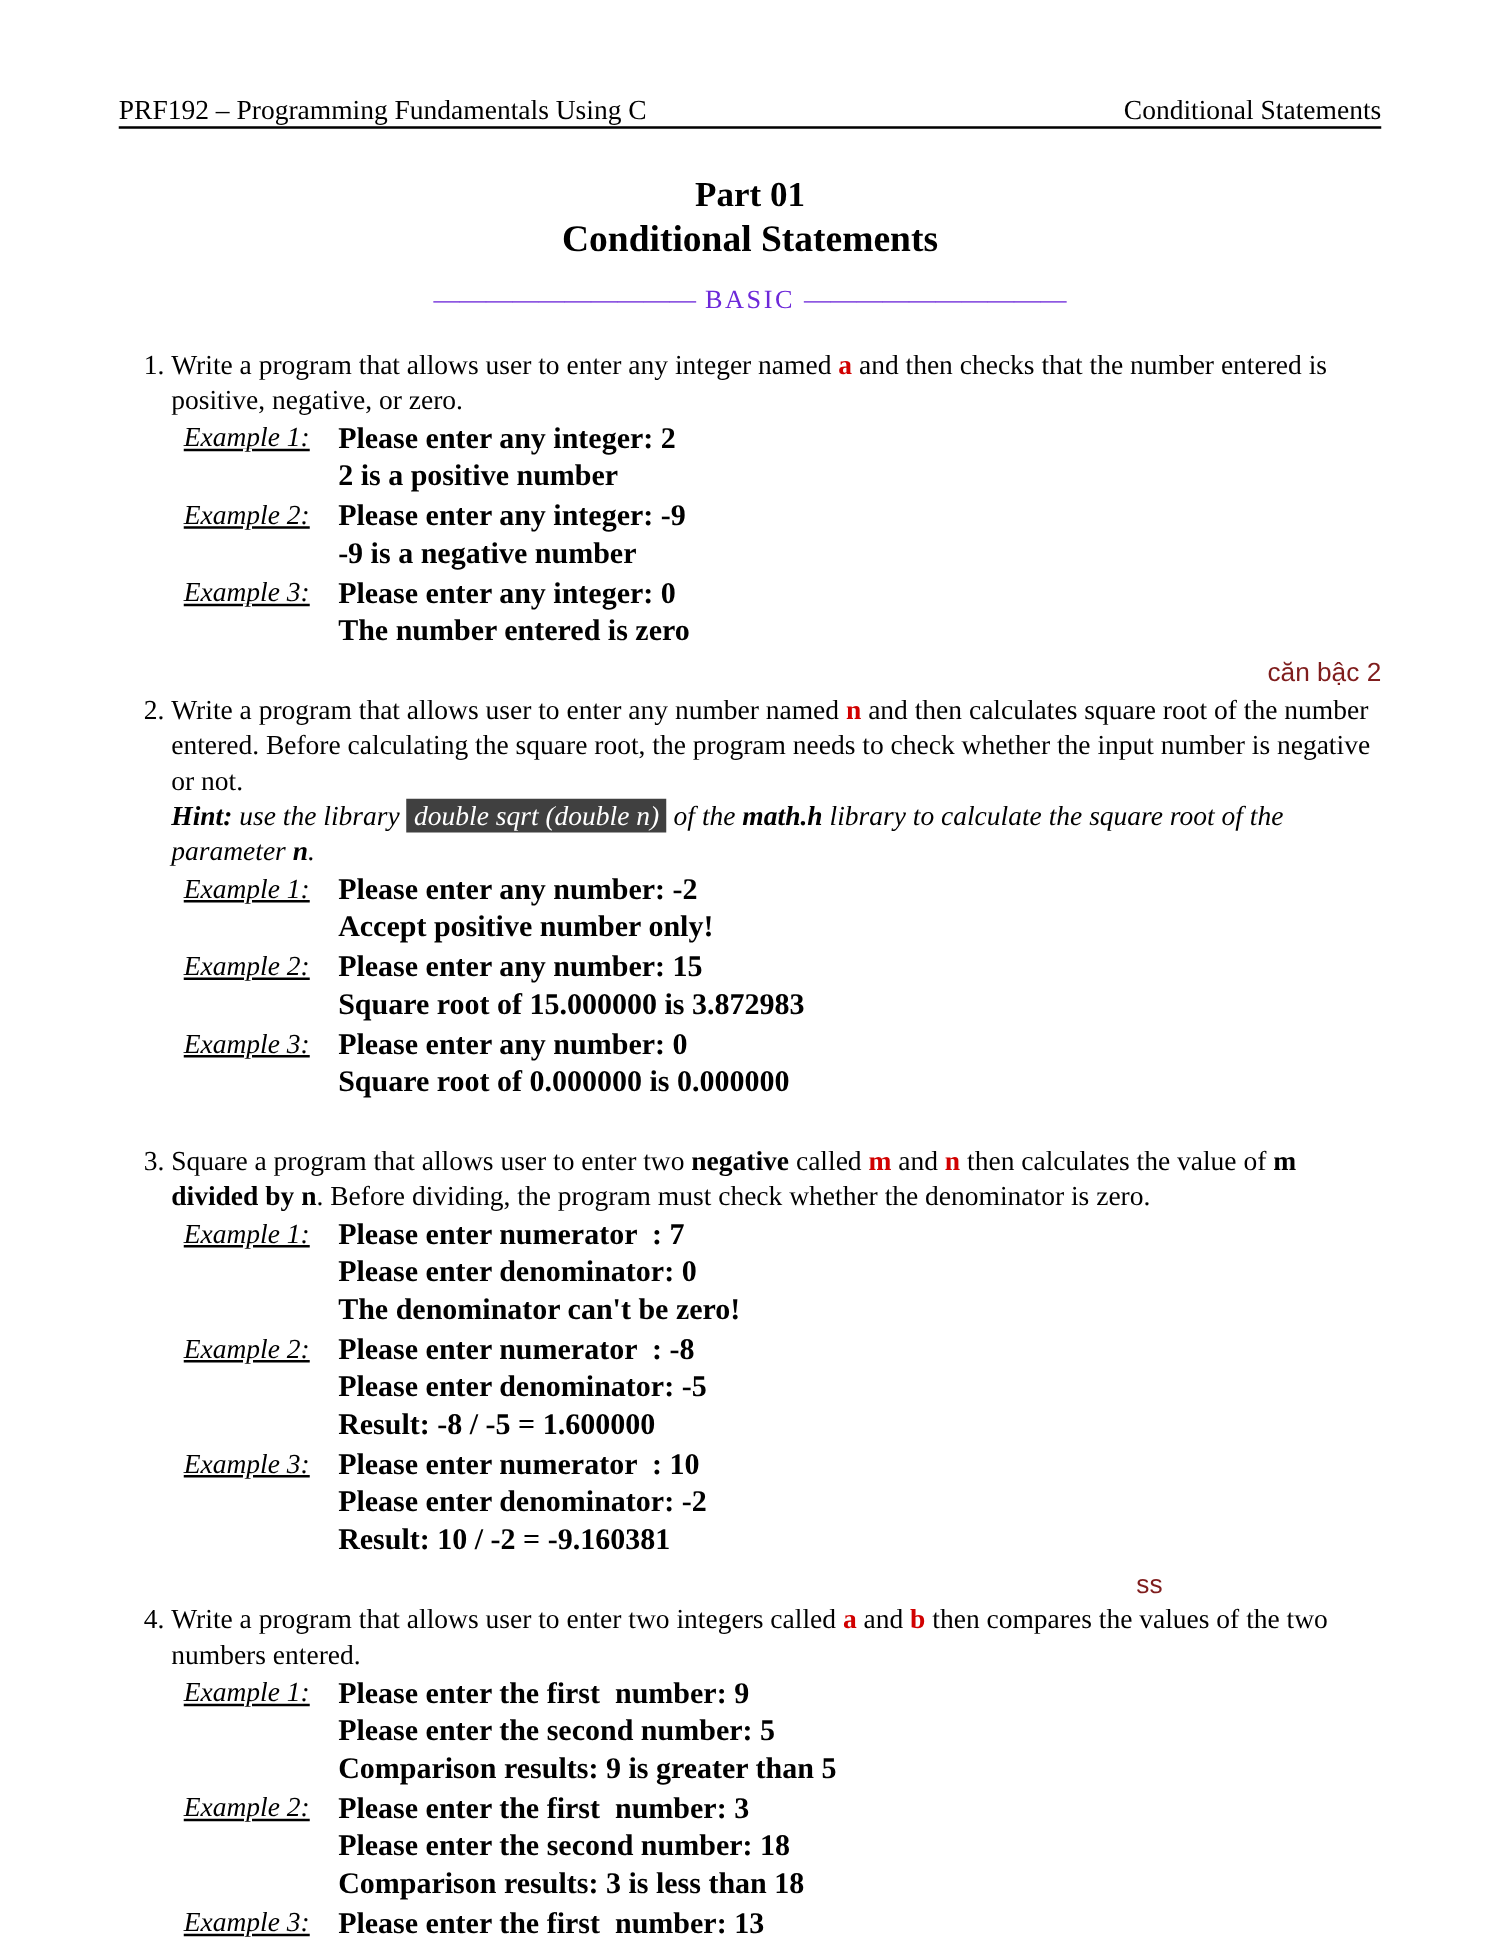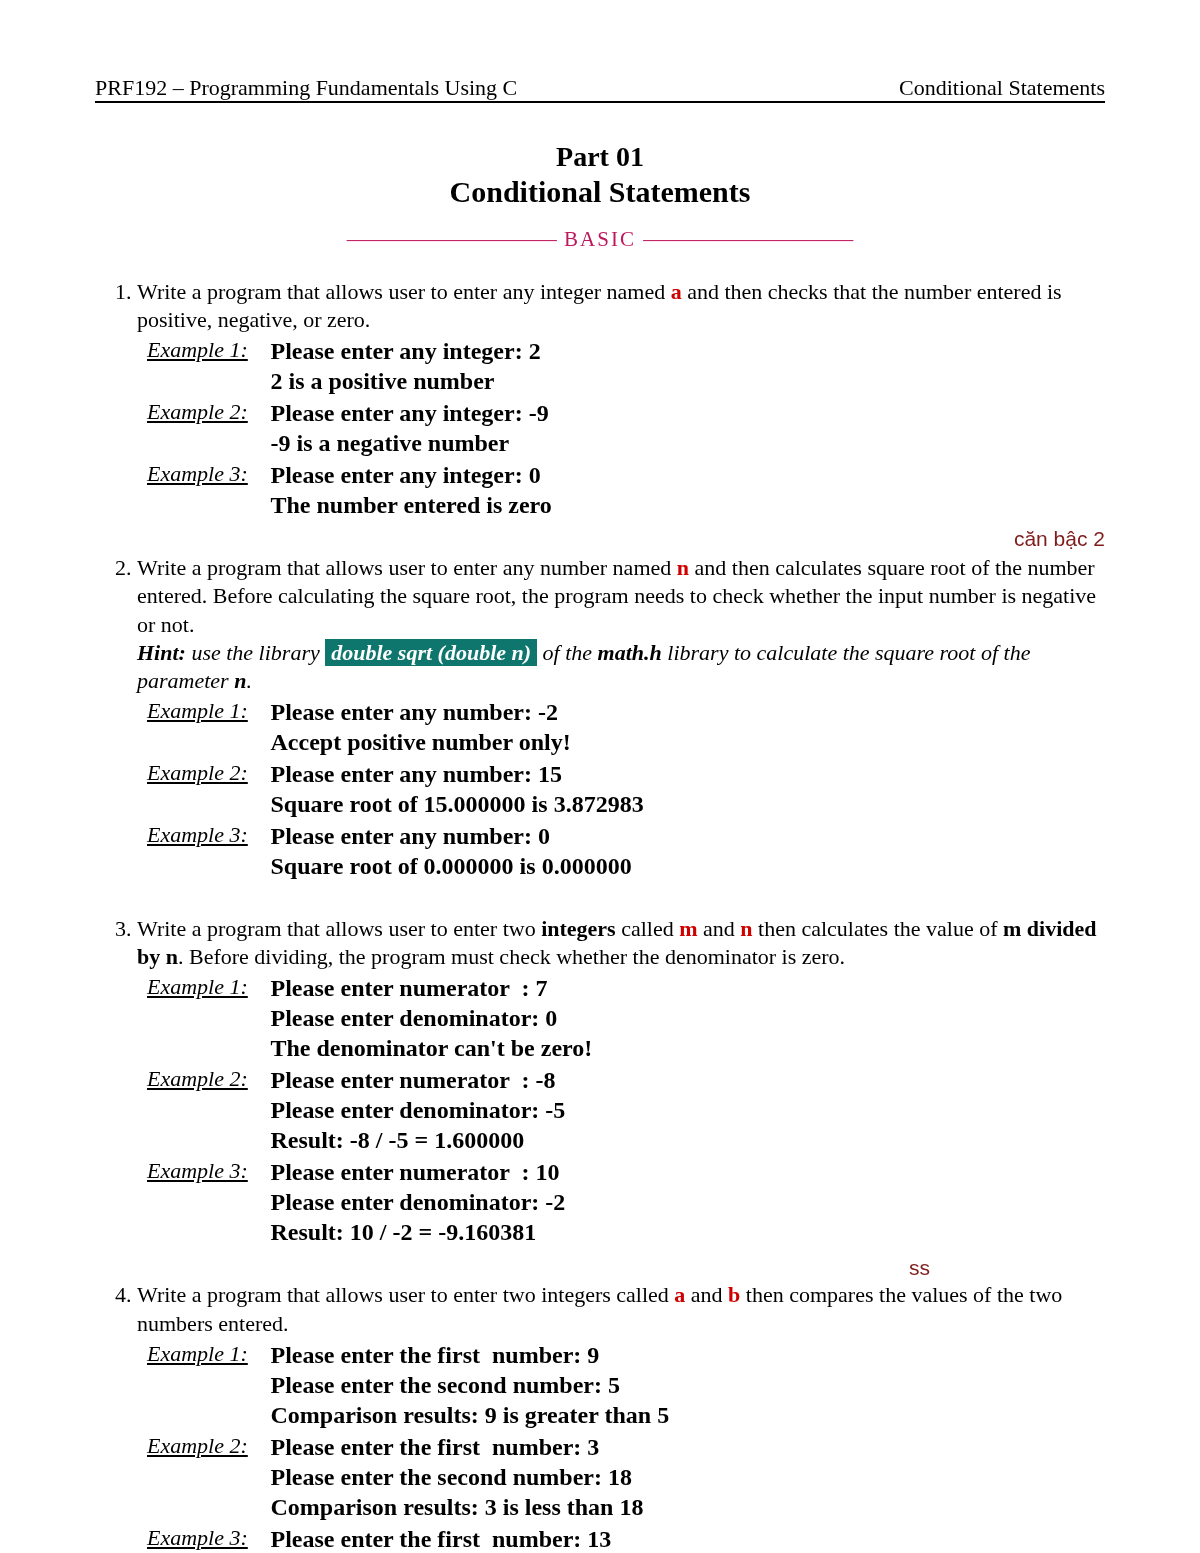--- a/index.html
+++ b/index.html
@@ -32,21 +32,21 @@
     font-size: 28px;
     font-weight: bold;
   }
   .title-main {
     font-size: 30px;
     font-weight: bold;
     margin-top: 2px;
   }
   .level-row {
     text-align: center;
-    color: #be185d;
+    color: #6d28d9;
     font-size: 21px;
     letter-spacing: 2px;
     margin-top: 18px;
     margin-bottom: 26px;
   }
   .level-dash {
     letter-spacing: 0;
   }
   ol.problems {
     list-style: decimal;
@@ -76,24 +76,24 @@
     vertical-align: top;
     line-height: 1.25;
   }
   .ex-row {
     margin-top: 2px;
   }
   .red { color: #d10000; font-weight: bold; }
   .bold { font-weight: bold; }
   .ital { font-style: italic; }
   .hint-box {
-    background: #0f766e;
+    background: #404040;
     color: #fff;
     font-style: italic;
-    font-weight: bold;
+    font-weight: normal;
     padding: 1px 6px;
   }
   .annot {
     position: absolute;
     color: #7f1d1d;
     font-size: 21px;
     font-family: Arial, sans-serif;
   }
   .annot.a1 { right: 0px; top: -28px; }
   .annot.a2 { right: 175px; top: -26px; font-style: normal; }
@@ -166,21 +166,21 @@
 Square root of 15.000000 is 3.872983</span>
       </div>
       <div class="ex-row">
         <span class="ex-label">Example 3:</span>
         <span class="mono">Please enter any number: 0
 Square root of 0.000000 is 0.000000</span>
       </div>
     </li>
 
     <li>
-      <span>Write a program that allows user to enter two </span><span class="bold">integers</span><span> called </span><span class="red">m</span><span> and </span><span class="red">n</span><span> then calculates the value of </span><span class="bold">m divided by n</span><span>. Before dividing, the program must check whether the denominator is zero.</span>
+      <span>Square a program that allows user to enter two </span><span class="bold">negative</span><span> called </span><span class="red">m</span><span> and </span><span class="red">n</span><span> then calculates the value of </span><span class="bold">m divided by n</span><span>. Before dividing, the program must check whether the denominator is zero.</span>
       <div class="ex-row">
         <span class="ex-label">Example 1:</span>
         <span class="mono">Please enter numerator  : 7
 Please enter denominator: 0
 The denominator can't be zero!</span>
       </div>
       <div class="ex-row">
         <span class="ex-label">Example 2:</span>
         <span class="mono">Please enter numerator  : -8
 Please enter denominator: -5

